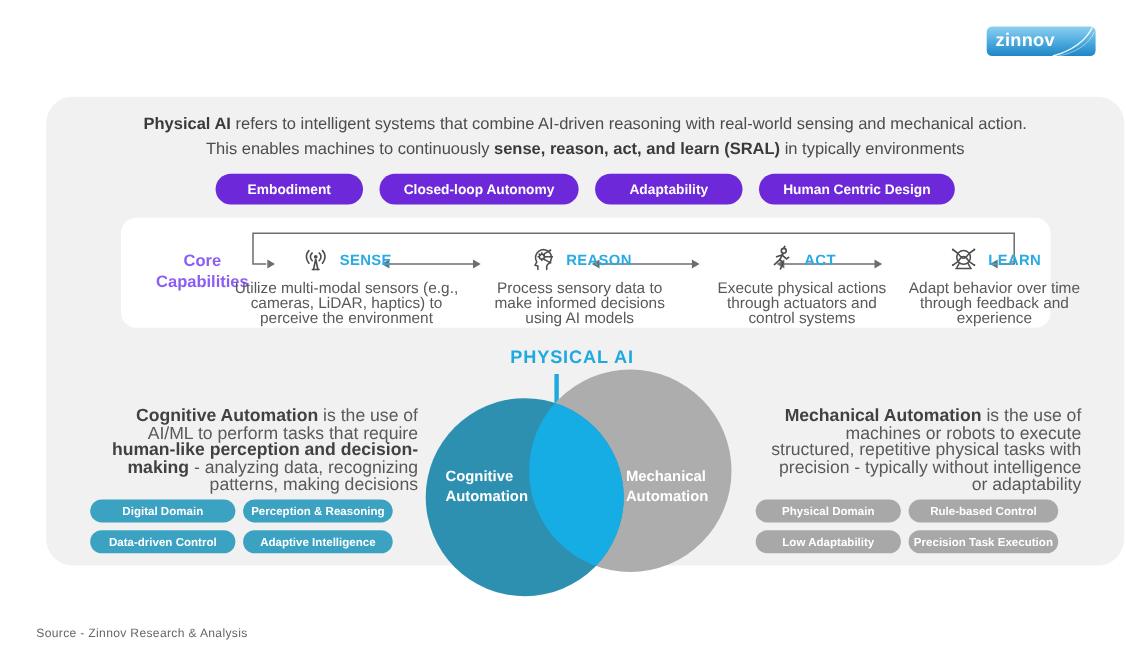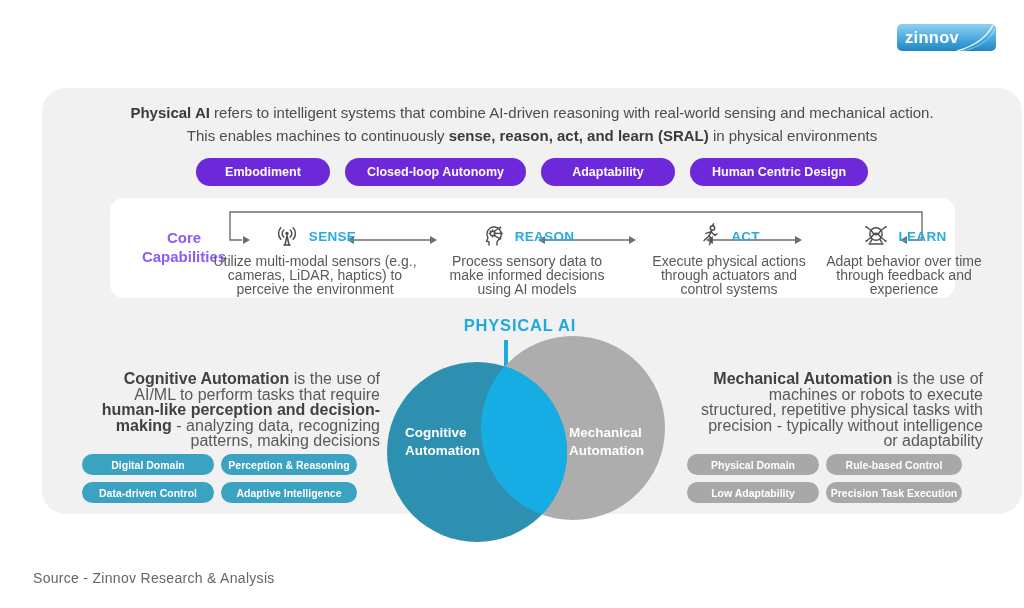--- a/index.html
+++ b/index.html
@@ -48,40 +48,40 @@
   .side-desc.right { left:651px; }
 
   .pill-grid { position:absolute; top:366px; display:grid; grid-template-columns:132px 136px; gap:7px 7px; }
   .pill-grid.left { left:40px; }
   .pill-grid.right { left:645px; }
   .spill { height:21px; border-radius:10.5px; color:#ffffff; font-size:10.5px; font-weight:bold;
            display:flex; align-items:center; justify-content:center; }
   .spill.teal { background:#3ba2c2; }
   .spill.gray { background:#a8a8a8; }
 
-  .source { position:absolute; left:33px; top:570px; font-size:14px; color:#666668; letter-spacing:0.3px; }
+  .source { position:absolute; left:33px; top:570px; font-size:11px; color:#666668; letter-spacing:0.3px; }
 </style>
 </head>
 <body>
 
 <div class="page">
 
 
   <div class="logo">
     <svg width="99" height="27" viewBox="0 0 99 27">
       <path d="M60,27 C78,22 90,13 96,1" stroke="#ffffff" stroke-width="1.4" fill="none" opacity="0.9"></path>
       <path d="M65,27 C81,24 93,16 98,5" stroke="#ffffff" stroke-width="0.8" fill="none" opacity="0.55"></path>
     </svg>
     <span class="logo-text">zinnov</span>
   </div>
 
   <section class="panel">
 
     <p class="intro"><b>Physical AI</b><span> refers to intelligent systems that combine AI-driven reasoning with real-world sensing and mechanical action.</span><br>
-    <span>This enables machines to continuously </span><b>sense, reason, act, and learn (SRAL)</b><span> in physical environments</span></p>
+    <span>This enables machines to continuously </span><b>sense, reason, act, and learn (SRAL)</b><span> in typically environments</span></p>
 
     <div class="pill-row">
       <div class="fpill">Embodiment</div>
       <div class="fpill">Closed-loop Autonomy</div>
       <div class="fpill">Adaptability</div>
       <div class="fpill">Human Centric Design</div>
     </div>
 
     <div class="cap-box">
       <svg class="cap-arrows" width="845" height="100" viewBox="0 0 845 100">

